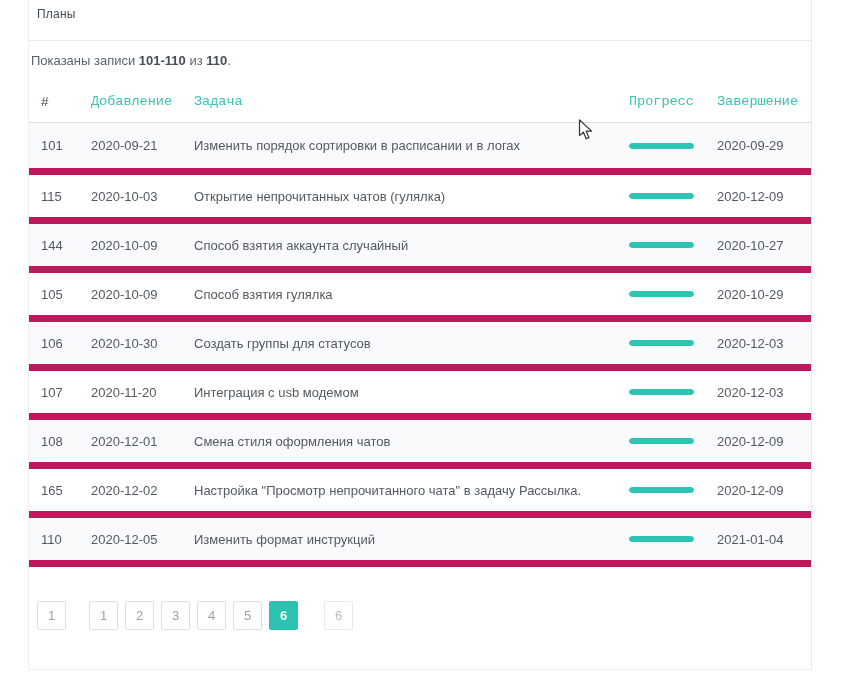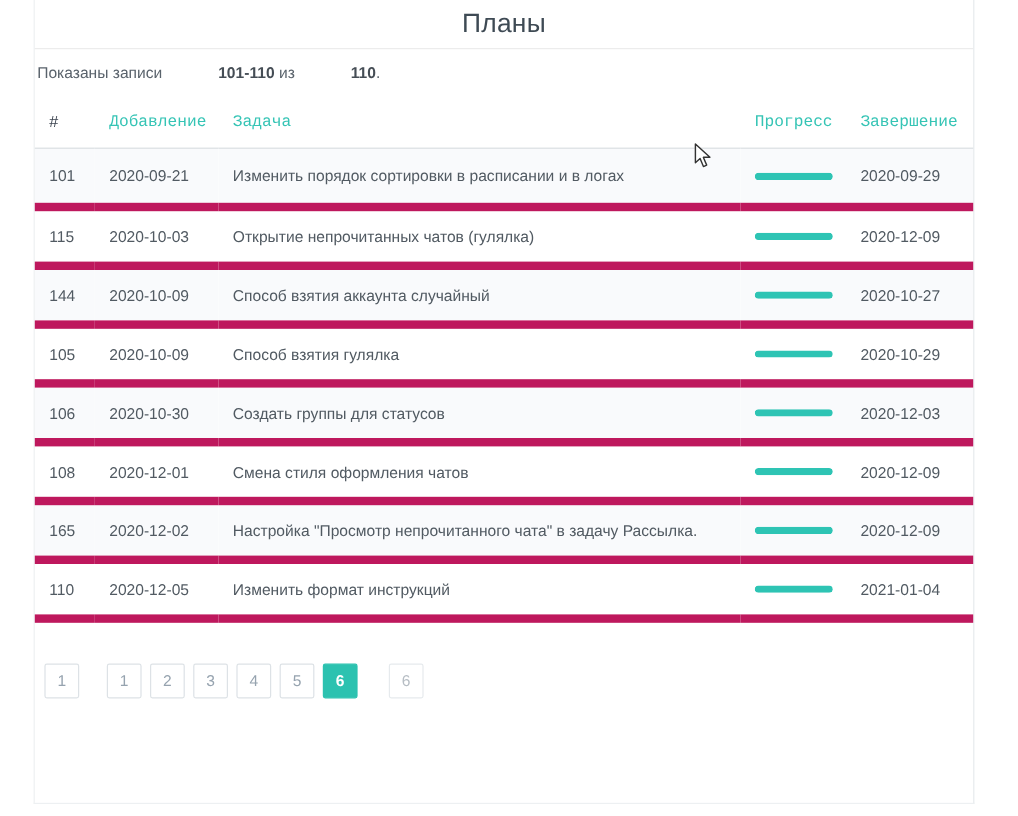--- a/index.html
+++ b/index.html
@@ -18,32 +18,31 @@
     border-left: 1px solid #eef0f2;
     border-right: 1px solid #e6eaed;
     border-bottom: 1px solid #edf0f2;
   }
   .panel-header {
     height: 41px;
     border-bottom: 1px solid #ececec;
     padding: 7px 8px 0 8px;
   }
   .panel-header h1 {
-    font-size: 22px;
+    font-size: 12px;
     font-weight: 500;
     color: #3e4a54;
     letter-spacing: 0.2px;
-    text-align: center;
   }
   .summary {
     margin: 12px 0 14px 2px;
     font-size: 13px;
     color: #5a636c;
   }
-  .summary b { color: #454d55; margin-left: 43px; }
+  .summary b { color: #454d55; }
   table {
     width: 100%;
     border-collapse: collapse;
     table-layout: fixed;
     font-size: 13px;
     color: #515a62;
   }
   col.c1 { width: 50px; }
   col.c2 { width: 103px; }
   col.c3 { width: 435px; }
@@ -199,20 +198,31 @@
           <td>2020-10-30</td>
           <td>Создать группы для статусов</td>
           <td>
             <div class="progress-track">
               <div class="progress-fill" style="width: 100%;"></div>
             </div>
           </td>
           <td>2020-12-03</td>
         </tr>
         <tr>
+          <td>107</td>
+          <td>2020-11-20</td>
+          <td>Интеграция с usb модемом</td>
+          <td>
+            <div class="progress-track">
+              <div class="progress-fill" style="width: 100%;"></div>
+            </div>
+          </td>
+          <td>2020-12-03</td>
+        </tr>
+        <tr>
           <td>108</td>
           <td>2020-12-01</td>
           <td>Смена стиля оформления чатов</td>
           <td>
             <div class="progress-track">
               <div class="progress-fill" style="width: 100%;"></div>
             </div>
           </td>
           <td>2020-12-09</td>
         </tr>

